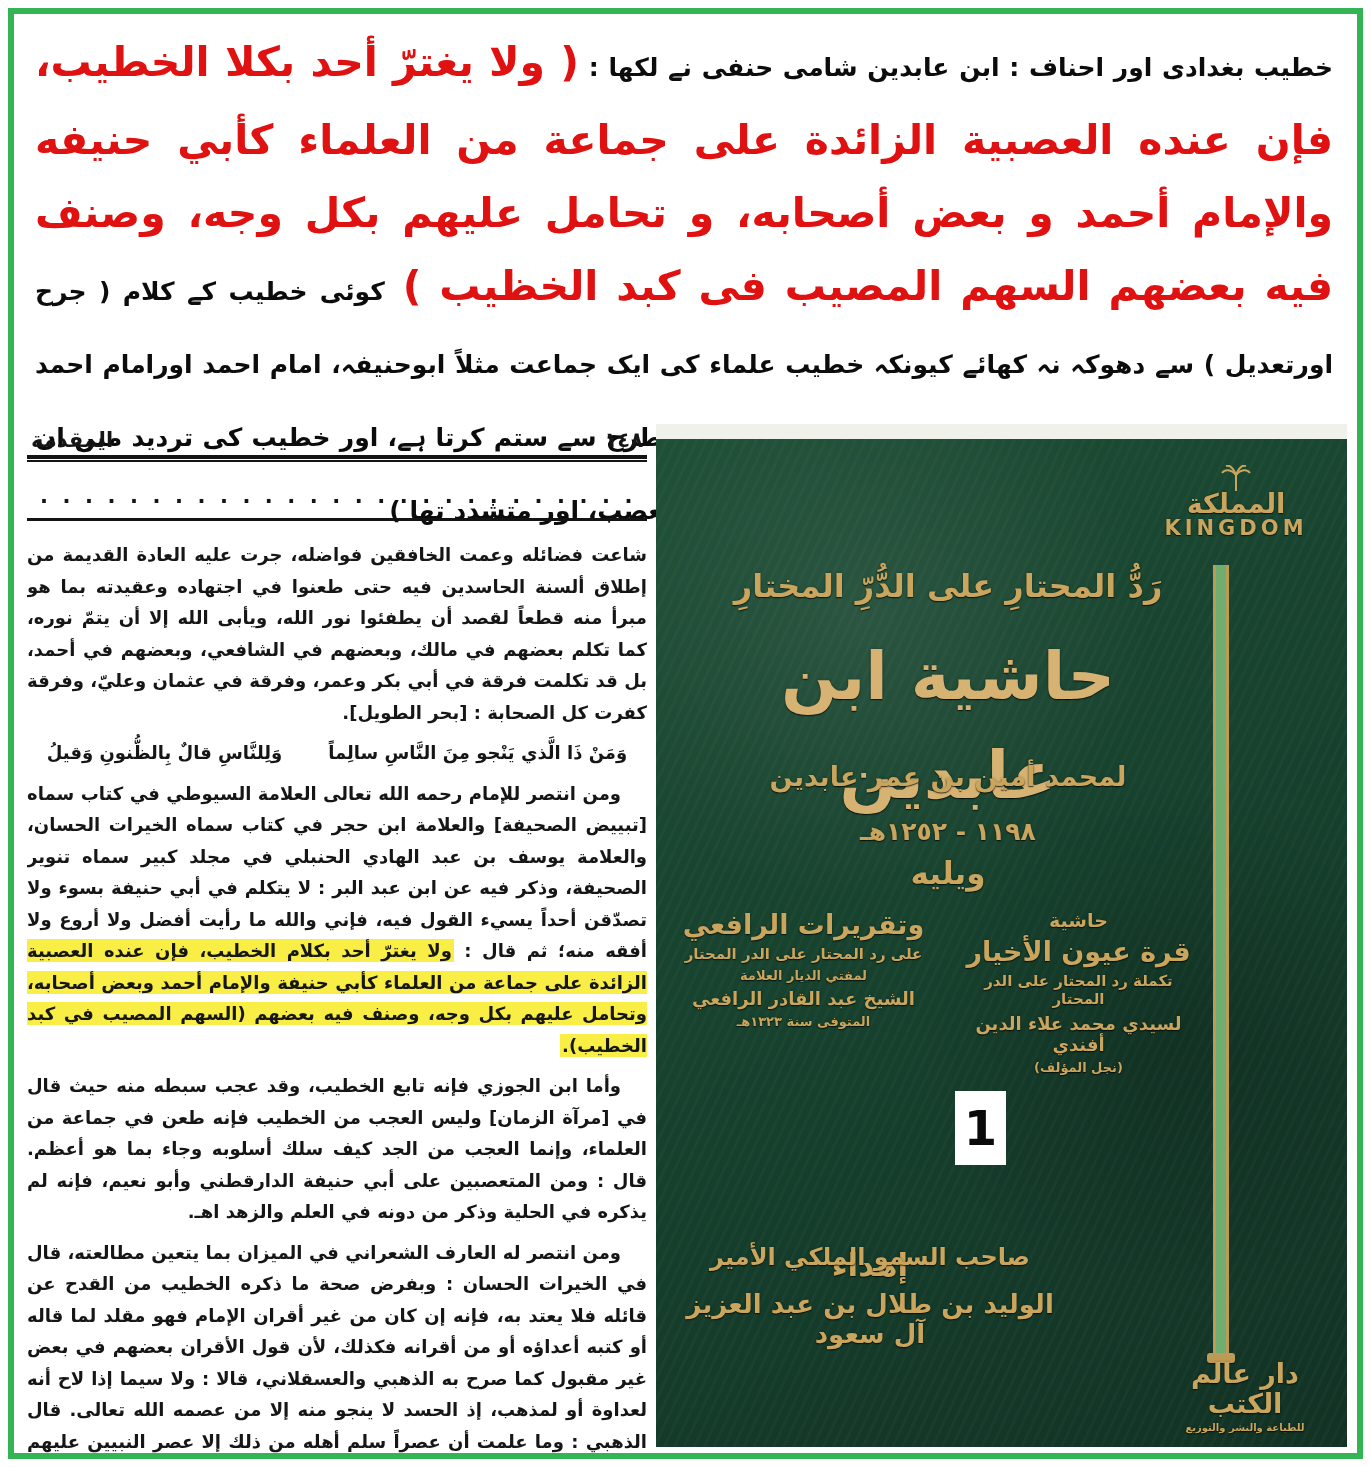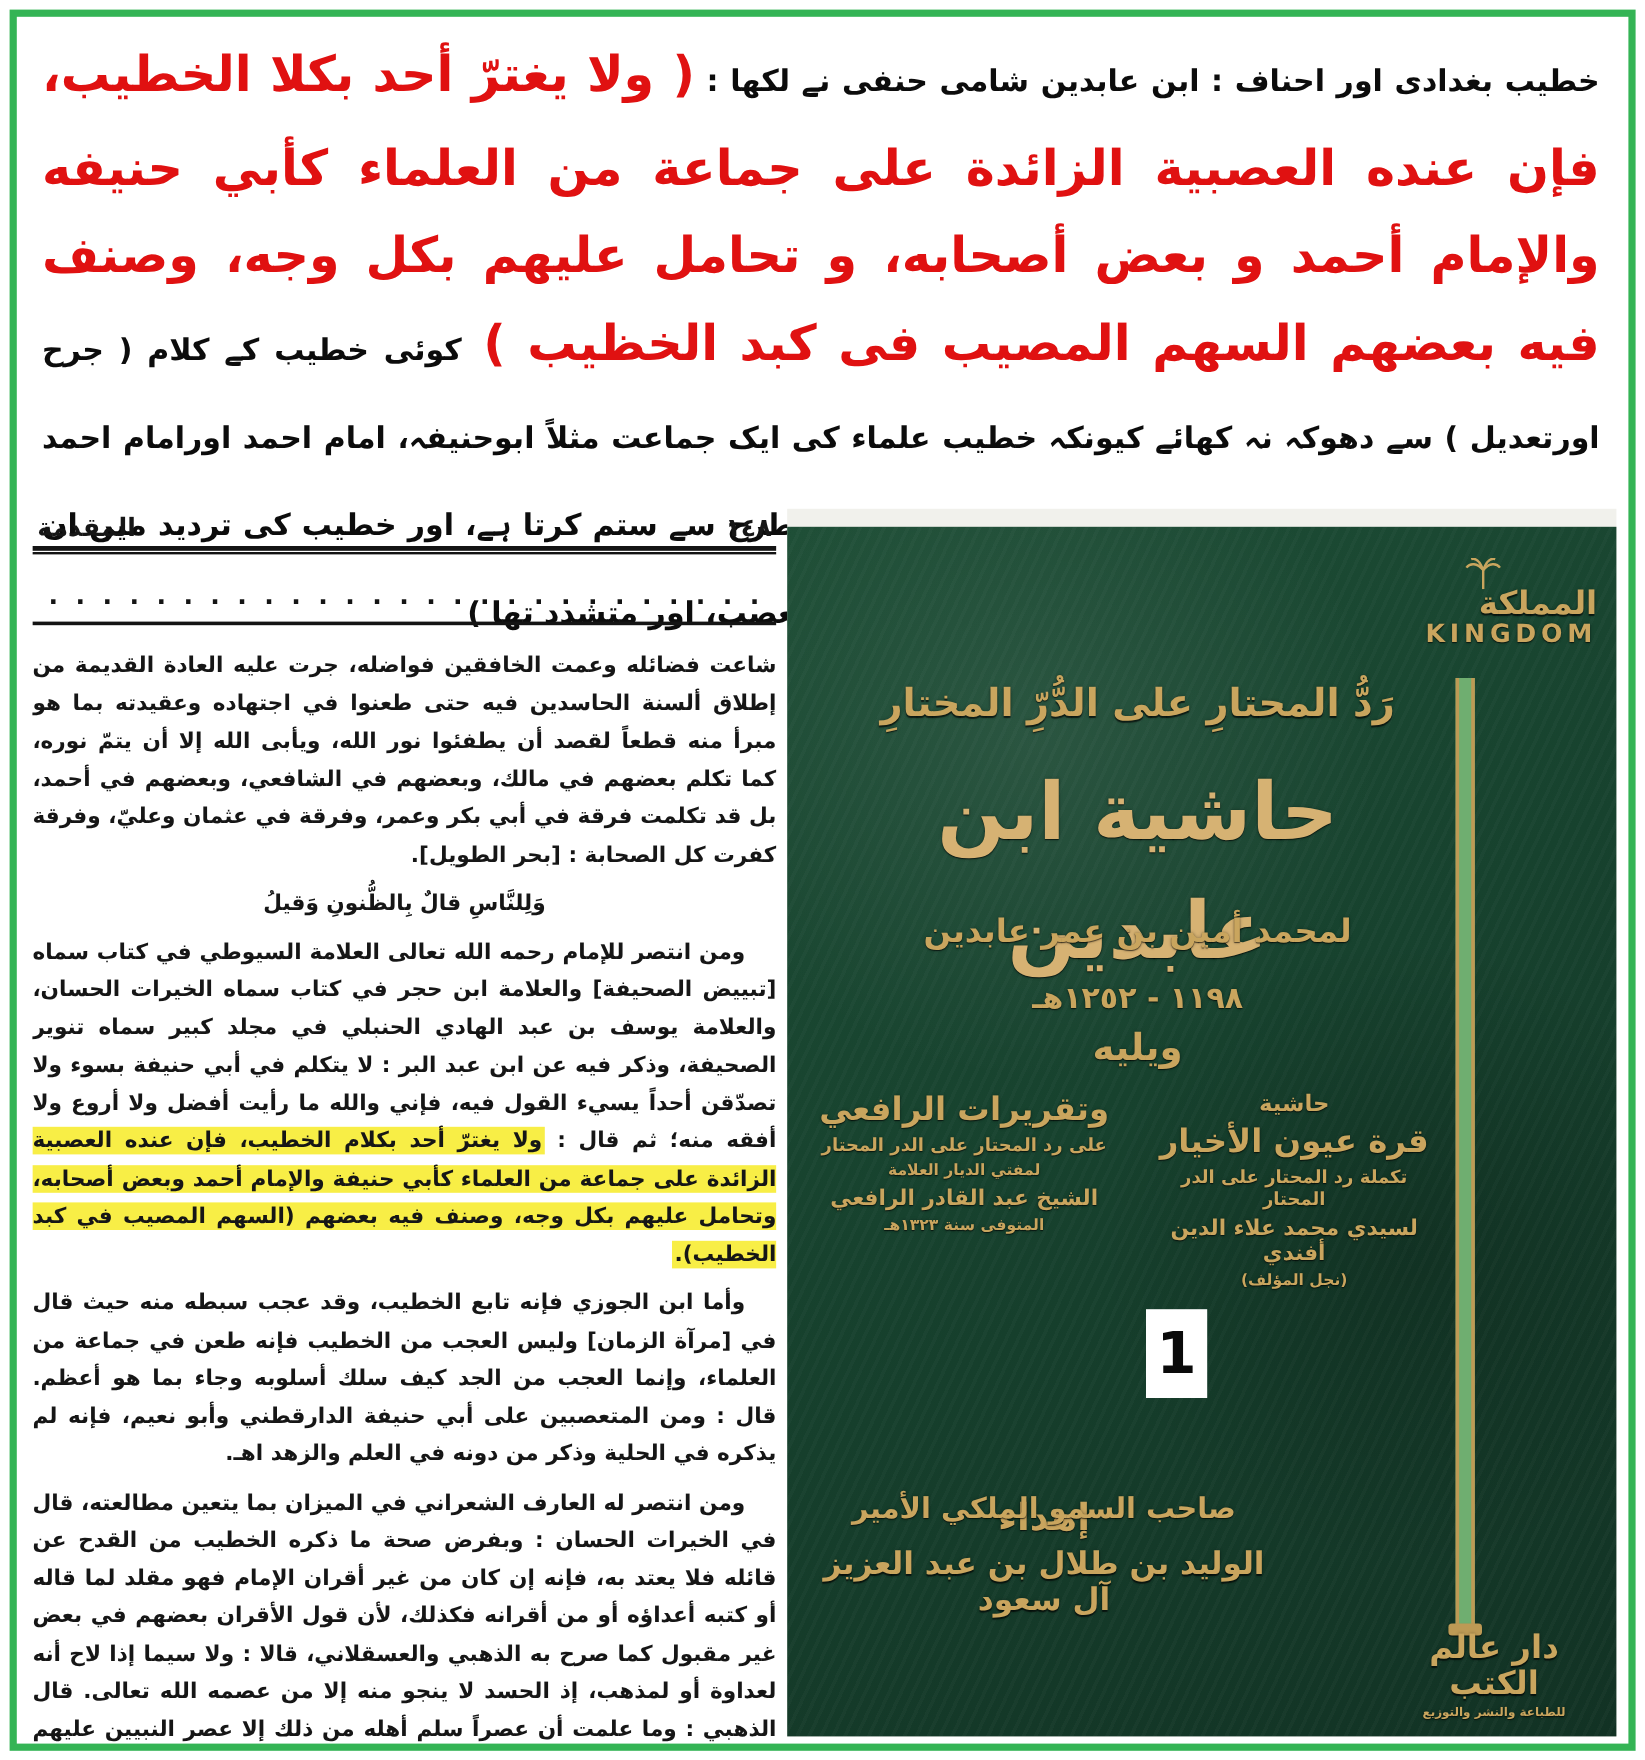--- a/index.html
+++ b/index.html
@@ -75,21 +75,21 @@
     display:flex; direction:rtl; justify-content:space-between;
   }
   .col { width:245px; text-align:center; direction:rtl; }
   .col div { margin-bottom:5px; font-weight:bold; }
   .c-s1 { font-size:19px; }
   .c-s2 { font-size:27px; }
   .c-s3 { font-size:15px; }
   .c-s4 { font-size:18px; }
   .c-s5 { font-size:13px; }
   
-  .kingdom { position:absolute; right:16px; top:26px; width:190px; height:96px; }
+  .kingdom { position:absolute; right:16px; top:26px; width:190px; height:96px; text-align:center; }
   .kingdom .palm { display:block; margin:0 auto; }
   .kingdom .arab  { font-size:27px; font-weight:bold; letter-spacing:3px; line-height:26px; }
   .kingdom .latin { font-size:21px; font-weight:bold; letter-spacing:4px; line-height:22px; }
   
   .ribbon {
     position:absolute; left:557px; top:126px; width:16px; height:790px;
     background:#6fae70; border-left:3px solid #bd9a55; border-right:3px solid #bd9a55;
   }
   .ribbon-base {
     position:absolute; left:551px; top:914px; width:28px; height:10px;
@@ -127,20 +127,21 @@
     <span>١٤٨</span>
     <span>المقدمة</span>
   </div>
   <div class="rule-thick"></div>
   <div class="dots-row">......................................</div>
   <div class="rule-thin"></div>
 
   <div class="scan-body">
     <p>شاعت فضائله وعمت الخافقين فواضله، جرت عليه العادة القديمة من إطلاق ألسنة الحاسدين فيه حتى طعنوا في اجتهاده وعقيدته بما هو مبرأ منه قطعاً لقصد أن يطفئوا نور الله، ويأبى الله إلا أن يتمّ نوره، كما تكلم بعضهم في مالك، وبعضهم في الشافعي، وبعضهم في أحمد، بل قد تكلمت فرقة في أبي بكر وعمر، وفرقة في عثمان وعليّ، وفرقة كفرت كل الصحابة : [بحر الطويل].</p>
     <div class="verse">
+      <span>وَمَنْ ذَا الَّذي يَنْجو مِنَ النَّاسِ سالِماً</span>
       <span>وَلِلنَّاسِ قالٌ بِالظُّنونِ وَقيلُ</span>
     </div>
     <p class="indent"><span>ومن انتصر للإمام رحمه الله تعالى العلامة السيوطي في كتاب سماه [تبييض الصحيفة] والعلامة ابن حجر في كتاب سماه الخيرات الحسان، والعلامة يوسف بن عبد الهادي الحنبلي في مجلد كبير سماه تنوير الصحيفة، وذكر فيه عن ابن عبد البر : لا يتكلم في أبي حنيفة بسوء ولا تصدّقن أحداً يسيء القول فيه، فإني والله ما رأيت أفضل ولا أروع ولا أفقه منه؛ ثم قال : </span><mark class="hl">ولا يغترّ أحد بكلام الخطيب، فإن عنده العصبية الزائدة على جماعة من العلماء كأبي حنيفة والإمام أحمد وبعض أصحابه، وتحامل عليهم بكل وجه، وصنف فيه بعضهم (السهم المصيب في كبد الخطيب).</mark></p>
     <p class="indent">وأما ابن الجوزي فإنه تابع الخطيب، وقد عجب سبطه منه حيث قال في [مرآة الزمان] وليس العجب من الخطيب فإنه طعن في جماعة من العلماء، وإنما العجب من الجد كيف سلك أسلوبه وجاء بما هو أعظم. قال : ومن المتعصبين على أبي حنيفة الدارقطني وأبو نعيم، فإنه لم يذكره في الحلية وذكر من دونه في العلم والزهد اهـ.</p>
     <p class="indent">ومن انتصر له العارف الشعراني في الميزان بما يتعين مطالعته، قال في الخيرات الحسان : وبفرض صحة ما ذكره الخطيب من القدح عن قائله فلا يعتد به، فإنه إن كان من غير أقران الإمام فهو مقلد لما قاله أو كتبه أعداؤه أو من أقرانه فكذلك، لأن قول الأقران بعضهم في بعض غير مقبول كما صرح به الذهبي والعسقلاني، قالا : ولا سيما إذا لاح أنه لعداوة أو لمذهب، إذ الحسد لا ينجو منه إلا من عصمه الله تعالى. قال الذهبي : وما علمت أن عصراً سلم أهله من ذلك إلا عصر النبيين عليهم الصلاة والسلام والصديقين. وقال التاج السبكي : ينبغي لك أيها المسترشد أن تسلك سبيل الأدب مع الأئمة الماضين، ولا تنظر إلى كلام بعضهم في بعض إلا إذا أتى ببرهان واضح.</p>
 
   </div>
 </div>
 
 <div class="cover">

